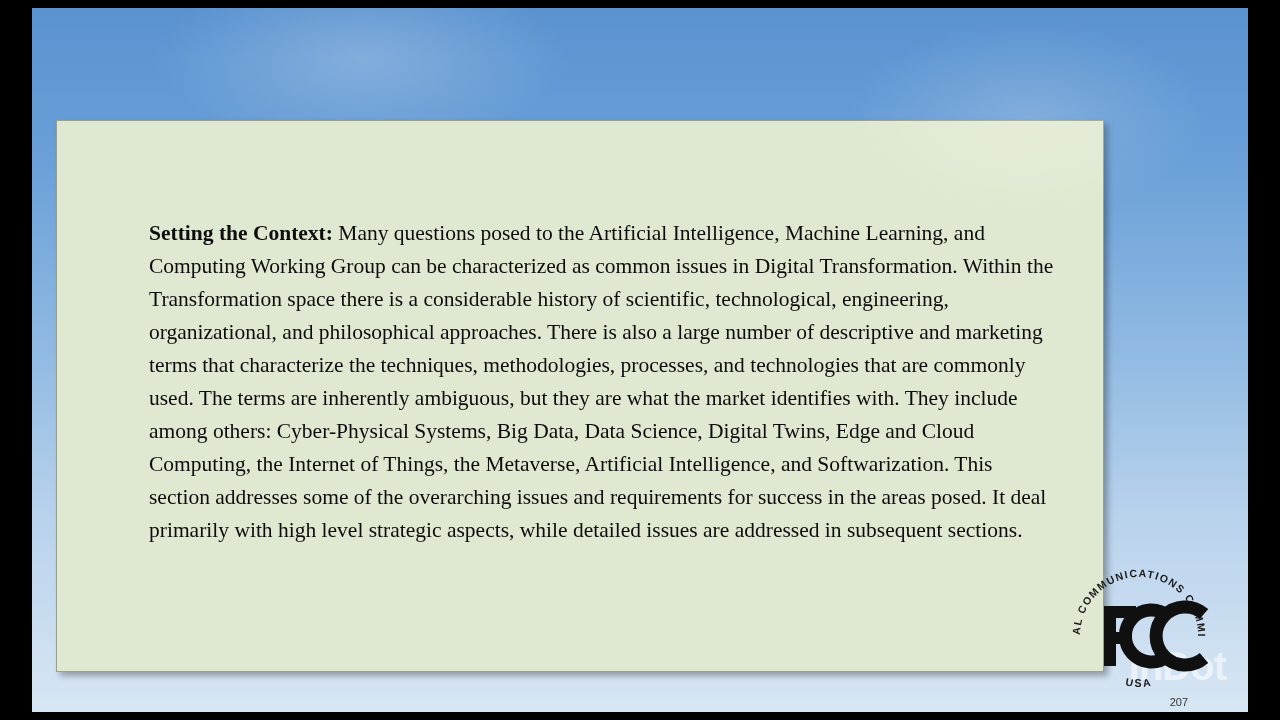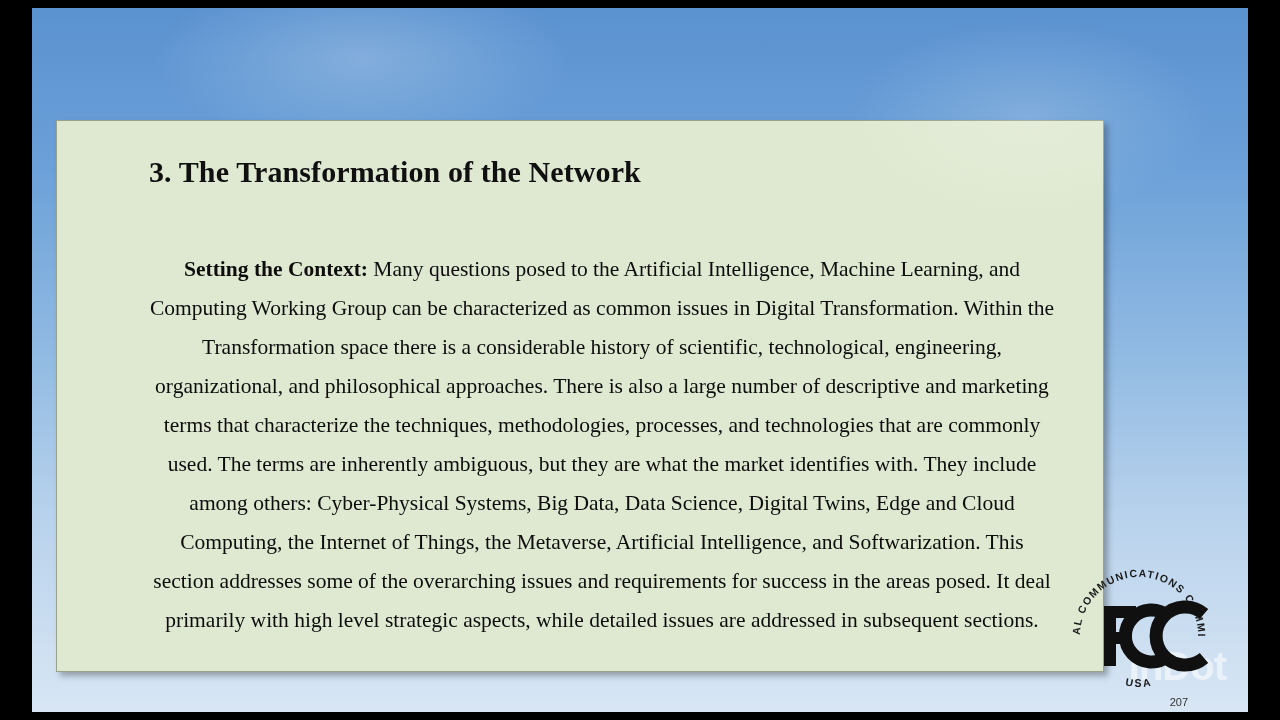--- a/index.html
+++ b/index.html
@@ -76,23 +76,23 @@
     letter-spacing: 0.1px;
     margin: 0 0 0 46px;
     line-height: 1.1;
   }
 
   #body-block {
     margin: 62px 0 0 46px;
     width: 906px;
     font-family: "Liberation Serif", serif;
     font-size: 21.5px;
-    line-height: 39px;
+    line-height: 33px;
     color: #0d0d0d;
-    text-align: center;
+    text-align: left;
   }
 
   #body-block .lead {
     font-weight: bold;
   }
 
   
   #fcc-seal {
     position: absolute;
     right: 34px;
@@ -152,21 +152,20 @@
 </style>
 </head>
 <body>
 
 <div id="screen">
 
   <div id="slide-frame">
 
     <div id="content-card">
 
-      <h1 id="slide-title">3. The Transformation of the Network</h1>
 
       <p id="body-block"><span class="lead">Setting the Context:</span><span> Many questions posed to the Artificial Intelligence, Machine Learning, and Computing Working Group can be characterized as common issues in Digital Transformation. Within the Transformation space there is a considerable history of scientific, technological, engineering, organizational, and philosophical approaches. There is also a large number of descriptive and marketing terms that characterize the techniques, methodologies, processes, and technologies that are commonly used. The terms are inherently ambiguous, but they are what the market identifies with. They include among others: Cyber-Physical Systems, Big Data, Data Science, Digital Twins, Edge and Cloud Computing, the Internet of Things, the Metaverse, Artificial Intelligence, and Softwarization. This section addresses some of the overarching issues and requirements for success in the areas posed. It deal primarily with high level strategic aspects, while detailed issues are addressed in subsequent sections.</span></p>
 
     </div>
 
     <div id="watermark">InDot</div>
 
     <div id="fcc-seal">
       <svg viewBox="0 0 150 136" width="150" height="136" aria-hidden="true">
         <defs>

